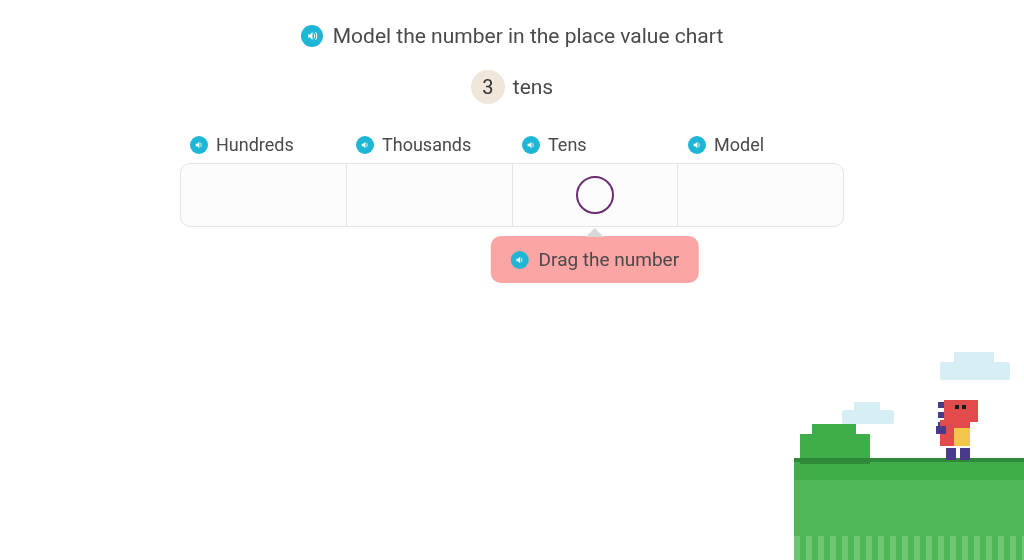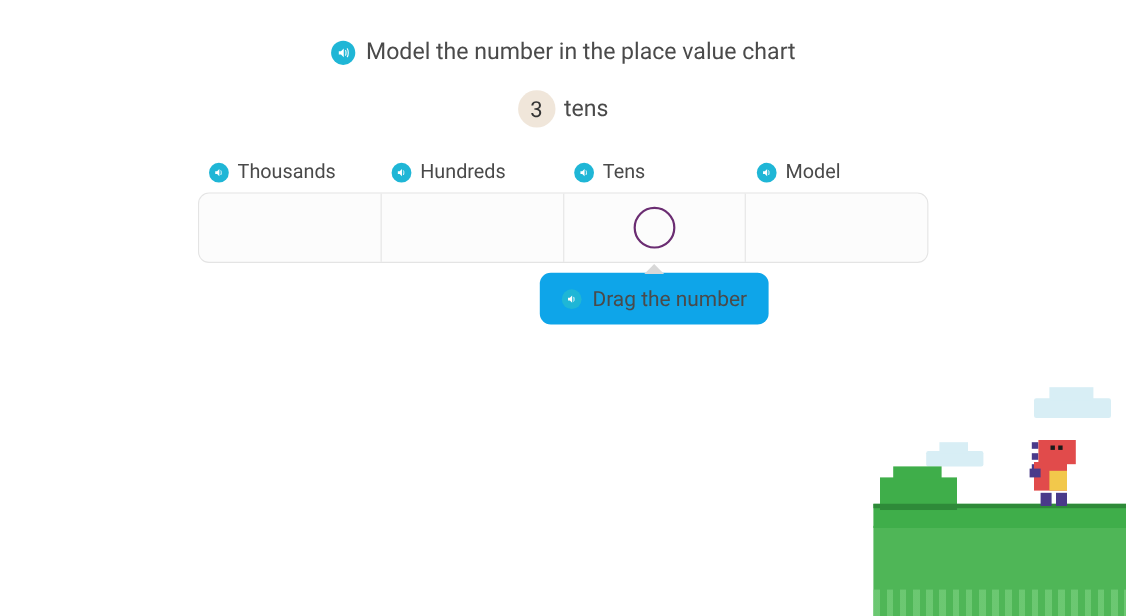--- a/index.html
+++ b/index.html
@@ -8,21 +8,21 @@
     background: #ffffff;
     width: 1024px;
     height: 560px;
     position: relative;
     overflow: hidden;
     color: #4a4a4a;
   }
   .content {
     width: 700px;
     margin: 0 auto;
-    padding-top: 36px;
+    padding-top: 24px;
   }
   .title-row {
     display: flex;
     align-items: center;
     justify-content: center;
     gap: 10px;
     font-size: 21px;
     color: #4a4a4a;
   }
   .audio-icon {
@@ -109,21 +109,21 @@
     content: "";
     position: absolute;
     top: -8px;
     left: 50%;
     transform: translateX(-50%);
     border-left: 9px solid transparent;
     border-right: 9px solid transparent;
     border-bottom: 9px solid #d8d8d8;
   }
   .hint-bubble {
-    background: #0ea5e9;
+    background: #fca5a5;
     border-radius: 10px;
     padding: 12px 20px;
     display: flex;
     align-items: center;
     gap: 10px;
     font-size: 19px;
     color: #4a4a4a;
     white-space: nowrap;
   }
 
@@ -225,30 +225,30 @@
   </div>
 
   <div class="headers">
     <div class="header-cell">
       <span class="audio-icon small">
         <svg width="10" height="10" viewBox="0 0 24 24" fill="#fff">
             <path d="M4 9v6h4l5 5V4L8 9H4z"></path>
             <path d="M16 7c1.5 1.5 1.5 8.5 0 10" stroke="#fff" stroke-width="2" fill="none"></path>
           </svg>
       </span>
-      <span>Thousands</span>
+      <span>Hundreds</span>
     </div>
     <div class="header-cell">
       <span class="audio-icon small">
         <svg width="10" height="10" viewBox="0 0 24 24" fill="#fff">
             <path d="M4 9v6h4l5 5V4L8 9H4z"></path>
             <path d="M16 7c1.5 1.5 1.5 8.5 0 10" stroke="#fff" stroke-width="2" fill="none"></path>
           </svg>
       </span>
-      <span>Hundreds</span>
+      <span>Thousands</span>
     </div>
     <div class="header-cell">
       <span class="audio-icon small">
         <svg width="10" height="10" viewBox="0 0 24 24" fill="#fff">
             <path d="M4 9v6h4l5 5V4L8 9H4z"></path>
             <path d="M16 7c1.5 1.5 1.5 8.5 0 10" stroke="#fff" stroke-width="2" fill="none"></path>
           </svg>
       </span>
       <span>Tens</span>
     </div>

